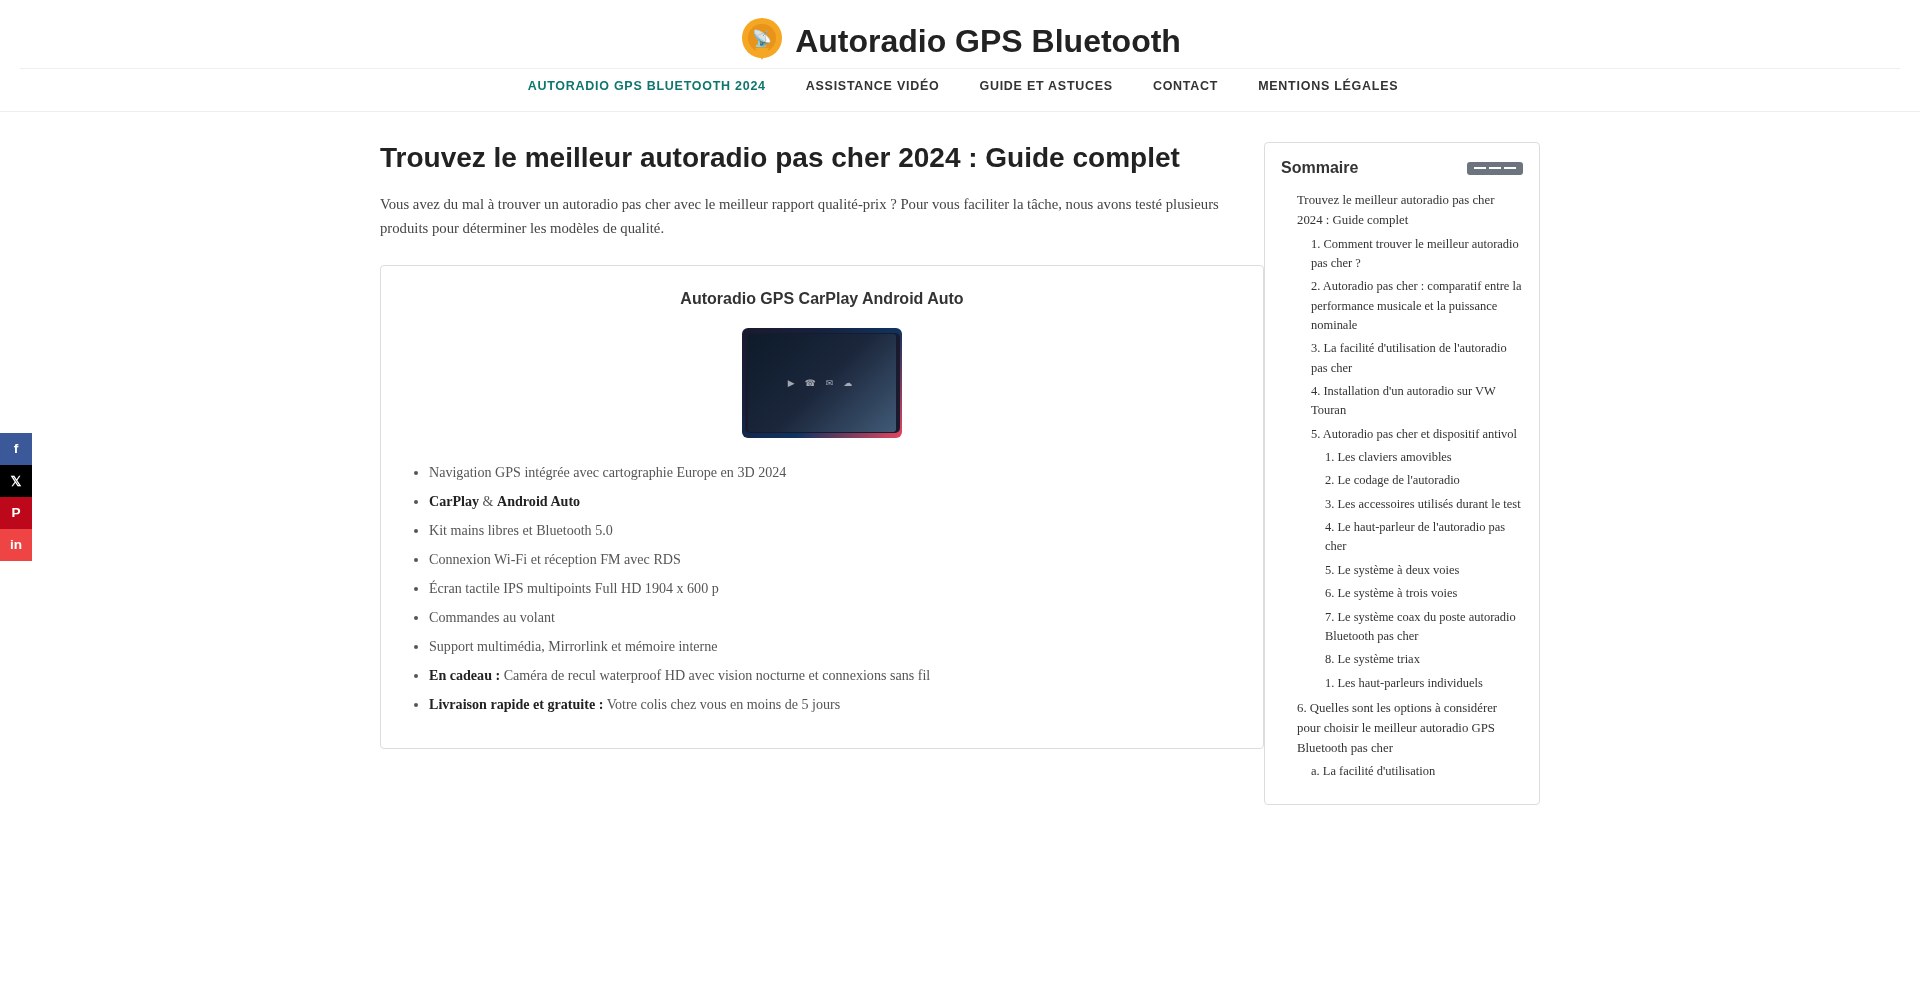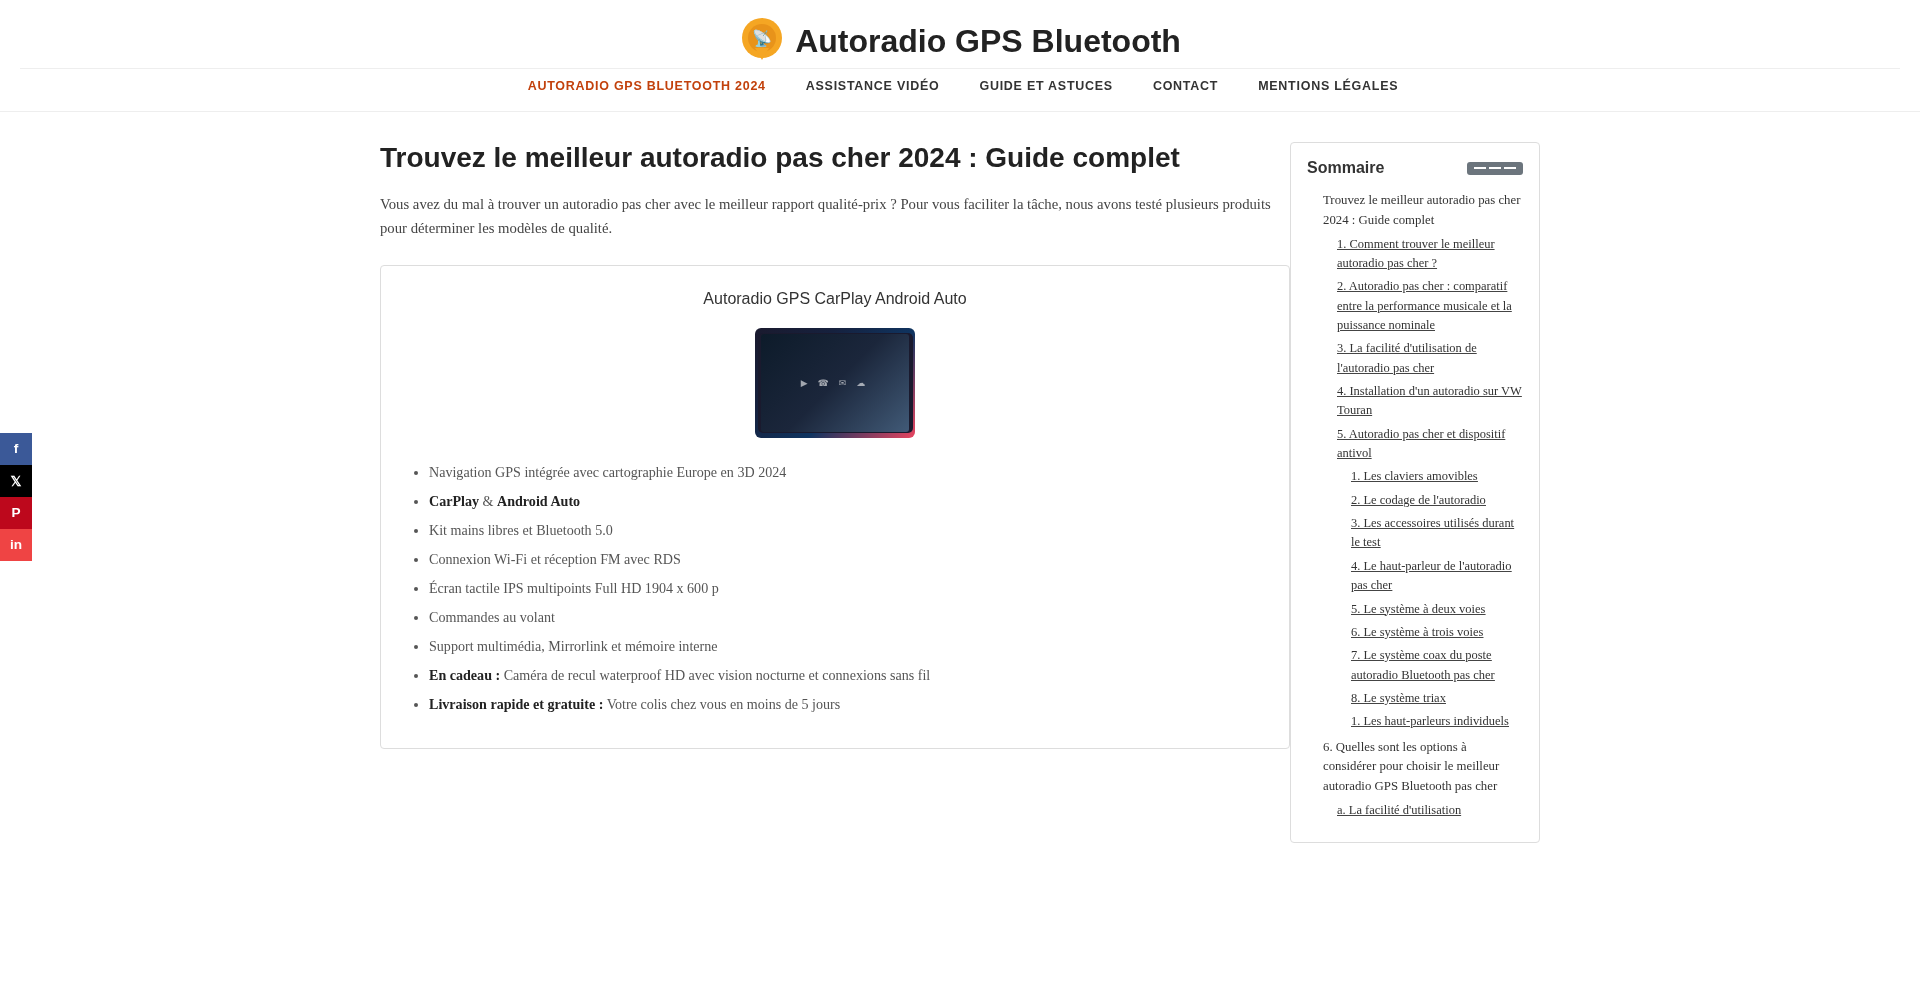--- a/index.html
+++ b/index.html
@@ -46,21 +46,21 @@
     .nav-link {
       font-family: Arial, sans-serif;
       font-size: 0.78rem;
       font-weight: 700;
       letter-spacing: 0.06em;
       text-decoration: none;
       color: #333;
       text-transform: uppercase;
     }
     .nav-link.active {
-      color: #c2410c;
+      color: #0f766e;
       margin-left: 6px;
     }
 
     
     .page-wrapper {
       display: flex;
       max-width: 1200px;
       margin: 0 auto;
       padding: 30px 20px;
     }
@@ -86,21 +86,21 @@
 
     
     .product-box {
       border: 1px solid #ddd;
       border-radius: 4px;
       padding: 24px 28px;
       margin-top: 24px;
     }
     .product-title {
       text-align: center;
-      font-weight: normal;
+      font-weight: bold;
       font-size: 1rem;
       margin-bottom: 20px;
       font-family: Arial, sans-serif;
     }
     .product-image-area {
       display: flex;
       justify-content: center;
       margin-bottom: 24px;
     }
     .product-image-placeholder {
@@ -141,21 +141,21 @@
     .product-features li strong {
       color: #222;
     }
     .feature-bold {
       font-weight: bold;
       color: #222;
     }
 
     
     .sidebar {
-      width: 250px;
+      width: 276px;
       flex-shrink: 0;
     }
     .toc-box {
       border: 1px solid #ddd;
       border-radius: 4px;
       padding: 16px;
     }
     .toc-header {
       display: flex;
       align-items: center;
@@ -201,21 +201,20 @@
     }
     .toc-sub {
       list-style: none;
       padding-left: 14px;
       margin-top: 4px;
     }
     .toc-sub li {
       margin-bottom: 4px;
       color: #444;
       font-size: 0.78rem;
-      text-decoration: underline;
     }
 
     
     .social-sidebar {
       position: fixed;
       left: 0;
       top: 50%;
       transform: translateY(-50%);
       display: flex;
       flex-direction: column;

